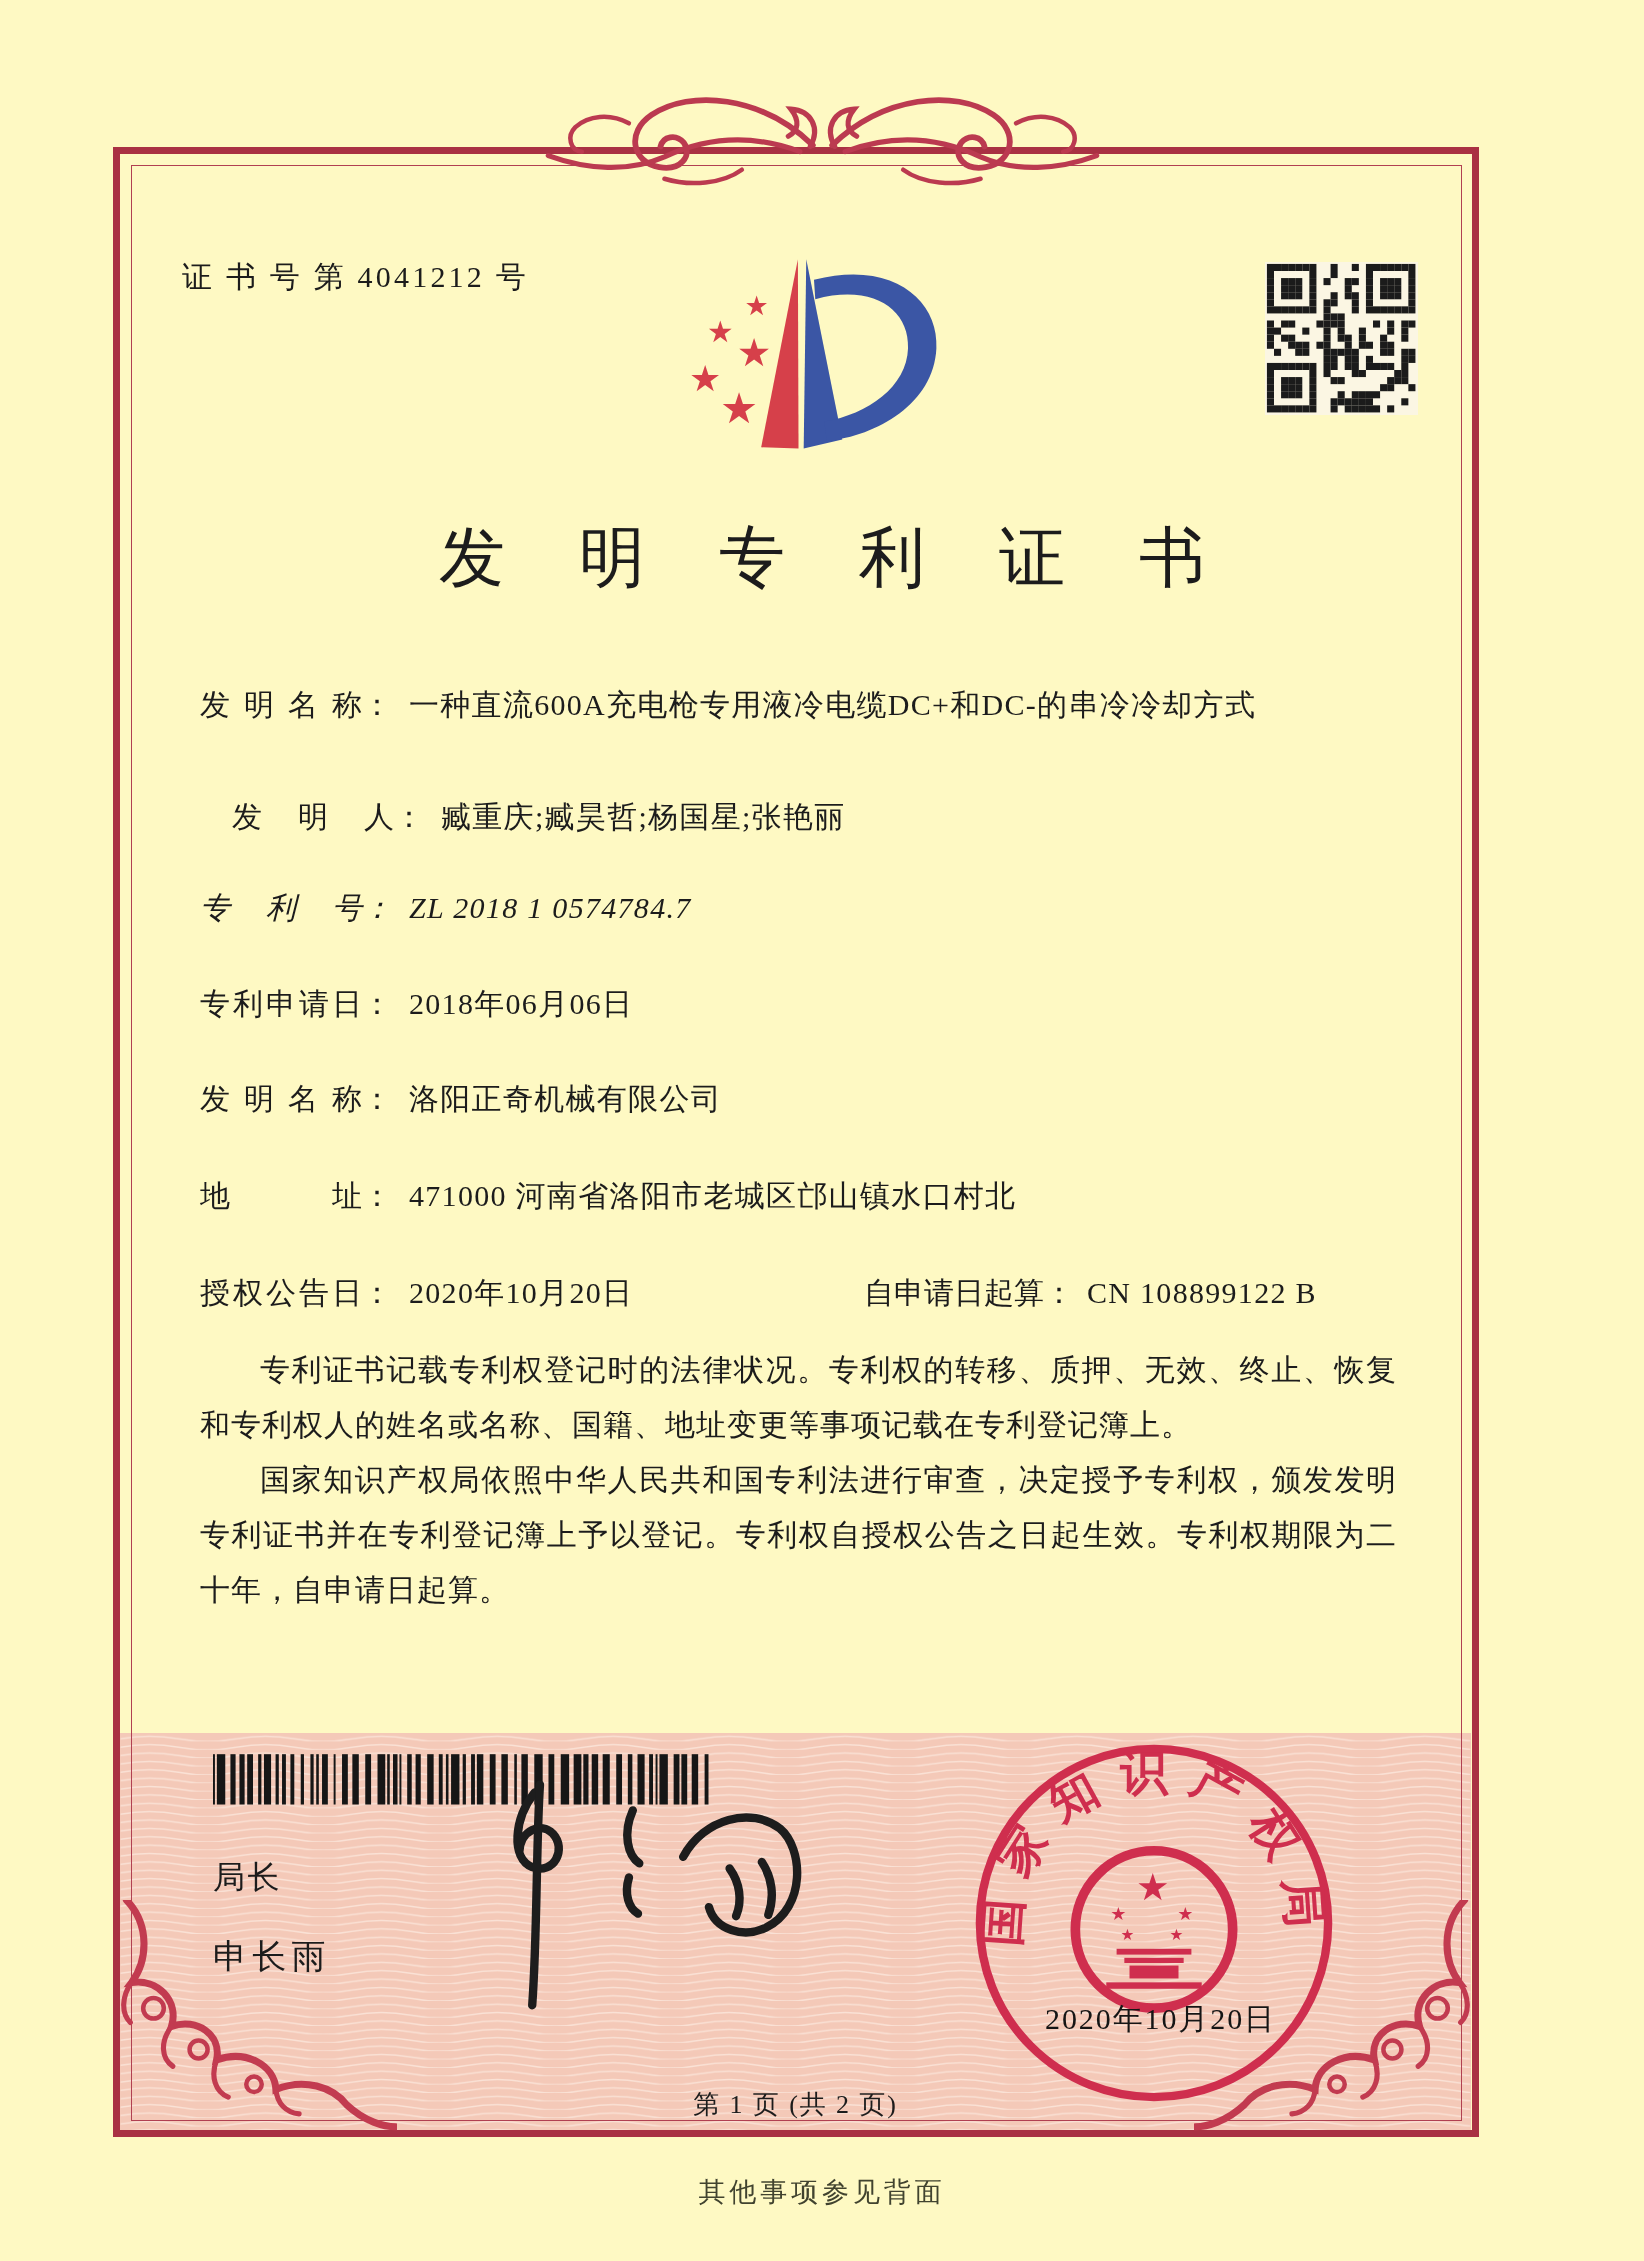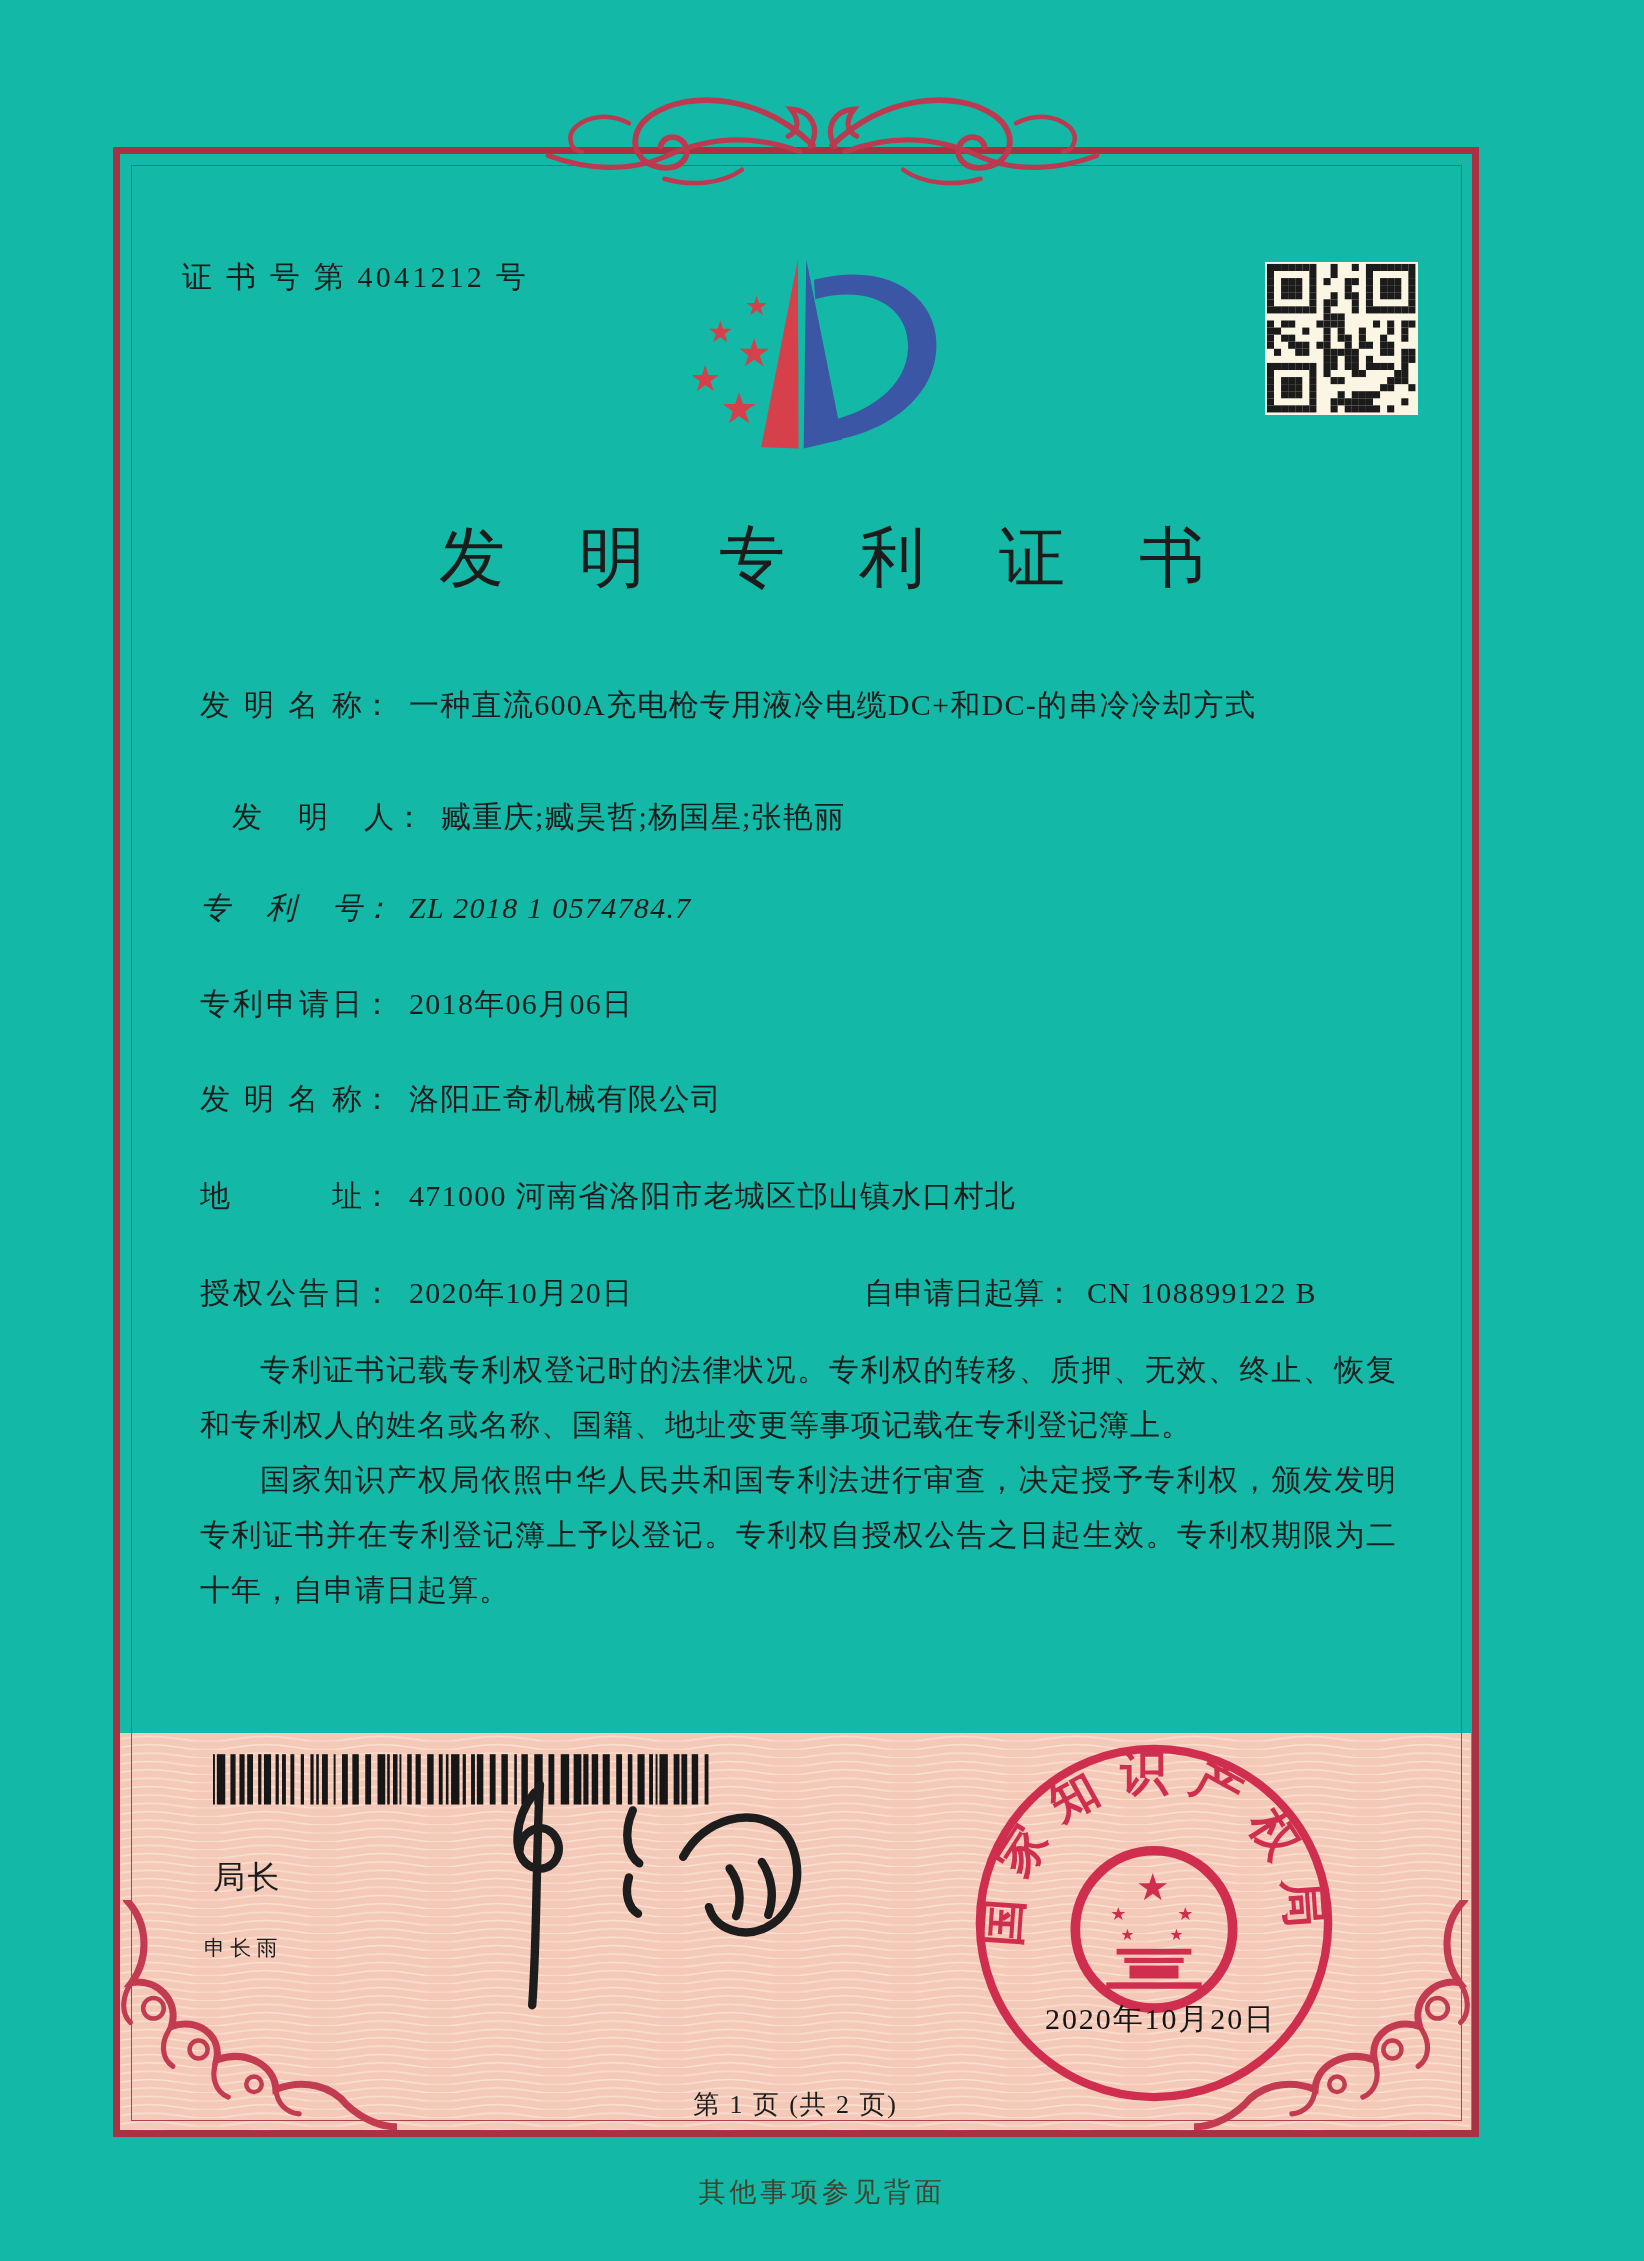--- a/index.html
+++ b/index.html
@@ -1,37 +1,37 @@
 <!DOCTYPE html>
 <html style="font-size:10.3px"><head>
 <meta charset="utf-8">
 <style>
   html,body{margin:0;padding:0;background:#e8e4d4;}
   .page{
-    position:relative;width:1644px;height:2261px;background:#14b8a6;
+    position:relative;width:1644px;height:2261px;background:#fef9c3;
     font-family:"Liberation Serif","DejaVu Serif",serif;color:#1c1c1c;overflow:hidden;
   }
   .abs{position:absolute;}
   
   .frame-outer{left:113px;top:147px;width:1366px;height:1990px;border:7px solid #a93143;box-sizing:border-box;}
   .frame-inner{left:131px;top:165px;width:1331px;height:1956px;border:1.9px solid #b14052;box-sizing:border-box;}
   
   .band{left:120px;top:1733px;width:1351px;height:398px;background:#f4c9b8;}
   .cert-no{left:182px;top:257px;font-size:30px;letter-spacing:3.2px;}
   .title{left:0;top:513px;width:1644px;text-align:center;font-size:66px;letter-spacing:74px;text-indent:74px;font-weight:500;}
   .fields{left:200px;top:685px;width:1225px;}
   .frow{position:absolute;left:0;white-space:nowrap;font-size:30px;}
   .flabel{display:inline-block;width:162px;text-align:justify;text-align-last:justify;vertical-align:bottom;}
   .fcolon{display:inline-block;}
   .fvalue{display:inline-block;padding-left:17px;letter-spacing:1.3px;}
   .grant2{position:absolute;left:664px;top:0;white-space:nowrap;}
   .paras{left:200px;top:1342px;width:1197px;font-size:30px;line-height:55px;letter-spacing:1px;text-align:justify;}
   .paras p{margin:0;text-indent:2em;}
   .director{left:213px;top:1856px;font-size:32px;letter-spacing:2.6px;}
-  .director-name{left:204px;top:1934px;font-size:21px;letter-spacing:5.2px;}
+  .director-name{left:213px;top:1934px;font-size:34px;letter-spacing:5.2px;}
   .seal-date{left:980px;top:1999px;width:361px;text-align:center;font-size:30px;letter-spacing:1.9px;color:#151515;}
   .page-info{left:120px;top:2087px;width:1351px;text-align:center;font-size:26px;letter-spacing:1.9px;}
   .footer-note{left:0;top:2174px;width:1644px;text-align:center;font-size:27px;letter-spacing:3.9px;color:#41432f;}
   svg{display:block;}
 </style>
 </head>
 <body>
 
 <div class="page">
 

